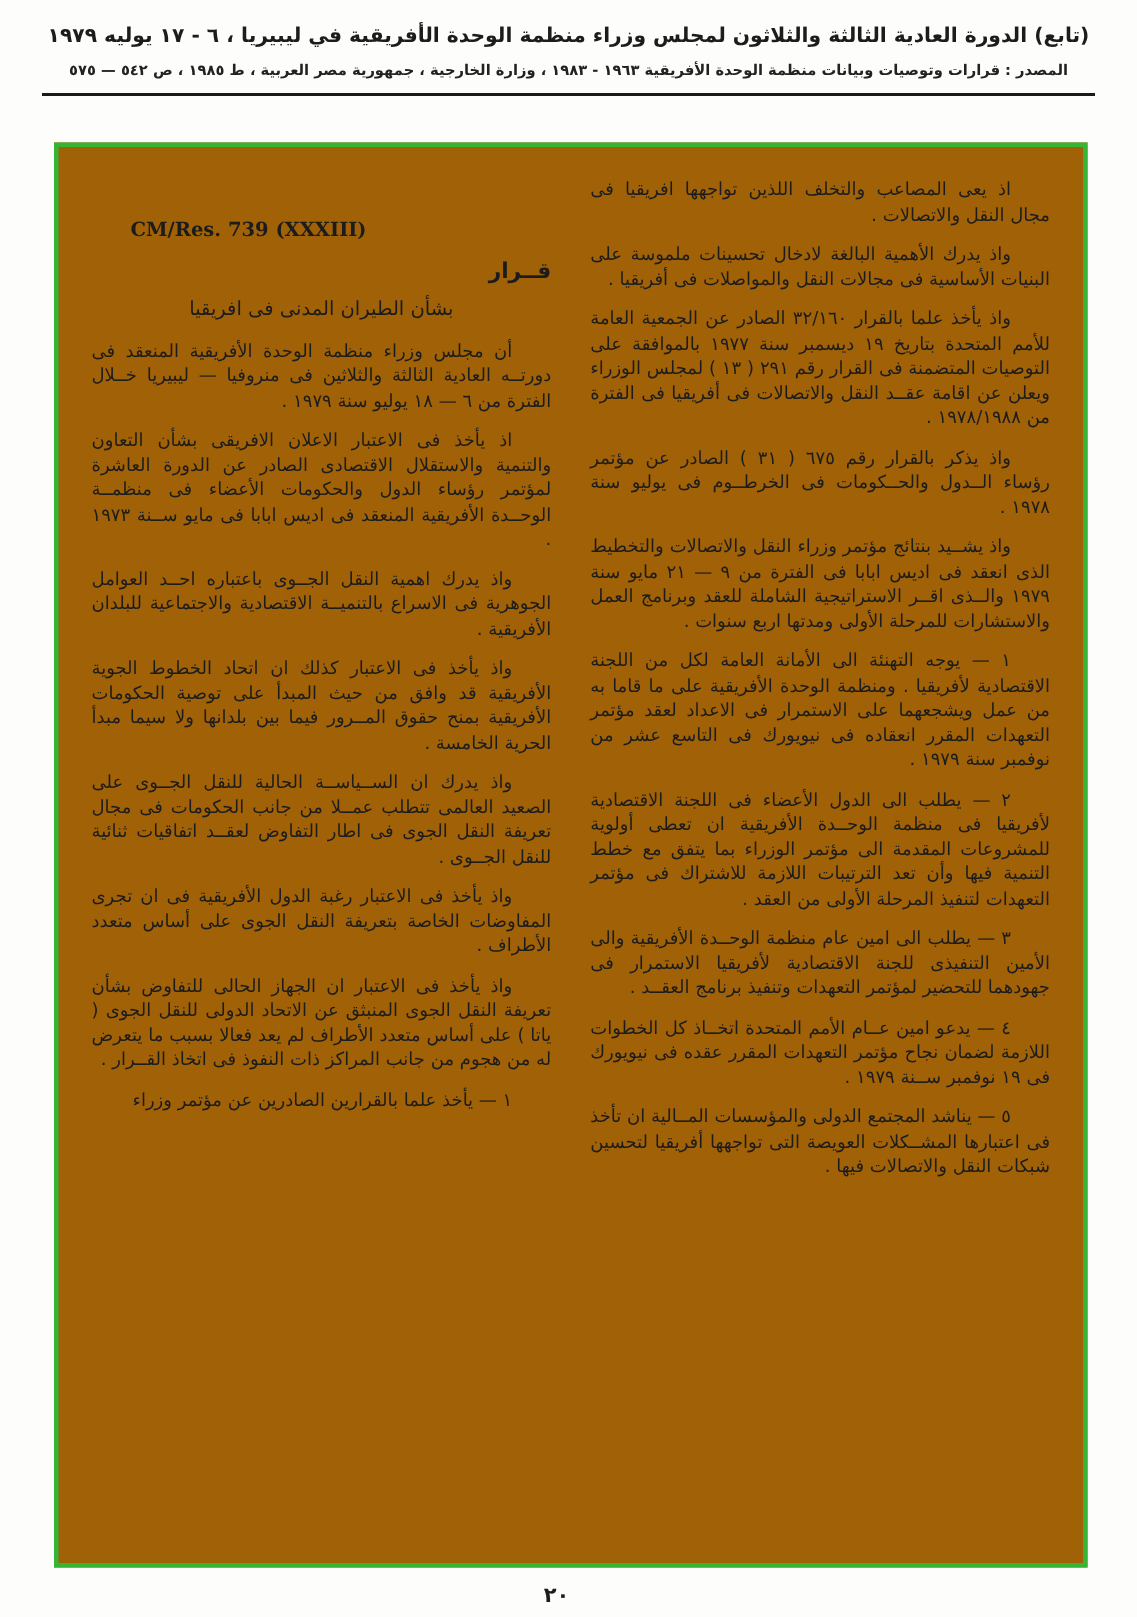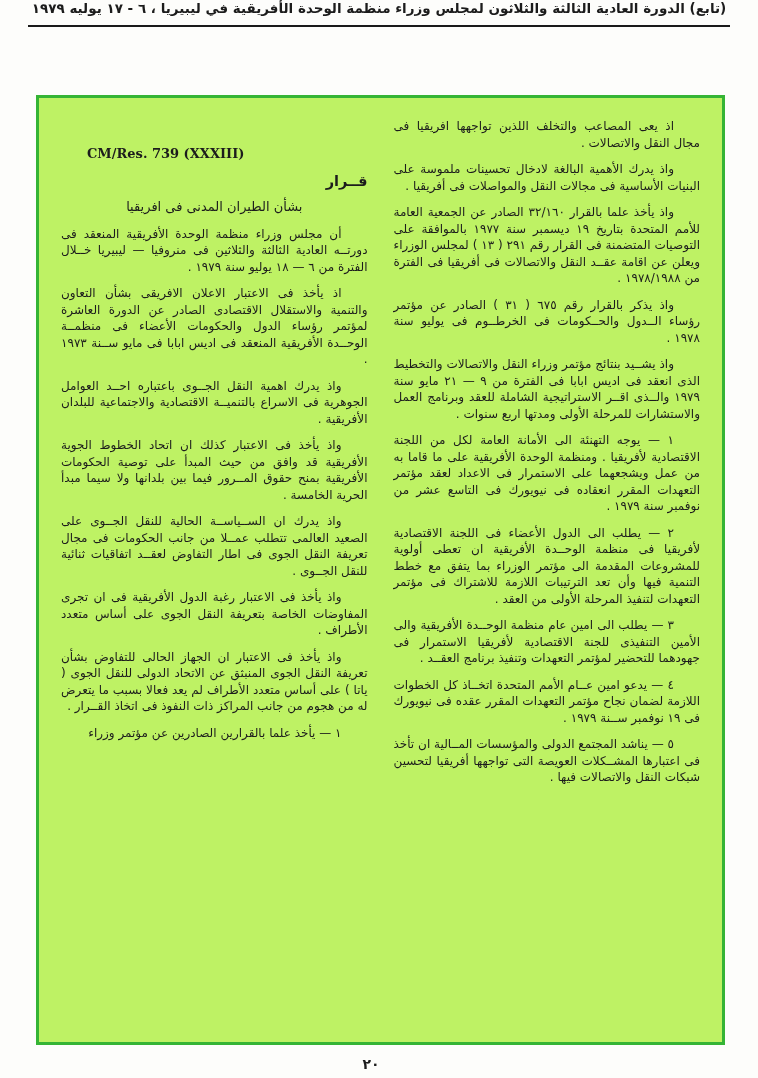--- a/index.html
+++ b/index.html
@@ -12,20 +12,21 @@
     overflow:hidden;
   }
   .page {
     position:absolute; inset:0;
     background:#fdfdfb;
   }
   
   .header {
     direction:rtl;
     text-align:center;
+    padding-top:16px;
   }
   .header-line1 {
     font-size:13.5px;
     font-weight:bold;
     letter-spacing:0.2px;
   }
   .header-line2 {
     font-size:9.8px;
     font-weight:bold;
     margin-top:10px;
@@ -34,21 +35,21 @@
   .header-rule {
     border-top:2px solid #1a1a1a;
     margin:9px 28px 0 28px;
   }
   
   .green-box {
     position:absolute;
     left:36px; right:33px;
     top:95px; bottom:33px;
     border:3px solid #35b435;
-    background:#bef264;
+    background:#a16207;
     padding:20px 22px 14px 22px;
     overflow:hidden;
   }
   .columns {
     display:flex;
     direction:rtl;
     gap:26px;
     height:100%;
   }
   .col {
@@ -97,20 +98,21 @@
     font-size:14px;
   }
 </style>
 </head>
 <body>
 
 <div class="page">
 
   <div class="header">
     <div class="header-line1">(تابع) الدورة العادية الثالثة والثلاثون لمجلس وزراء منظمة الوحدة الأفريقية في ليبيريا ، ٦ - ١٧ يوليه ١٩٧٩</div>
+    <div class="header-line2">المصدر : قرارات وتوصيات وبيانات منظمة الوحدة الأفريقية ١٩٦٣ - ١٩٨٣ ، وزارة الخارجية ، جمهورية مصر العربية ، ط ١٩٨٥ ، ص ٥٤٢ — ٥٧٥</div>
     <div class="header-rule"></div>
   </div>
 
   <div class="green-box">
     <div class="columns">
 
       <div class="col">
         <p>اذ يعى المصاعب والتخلف اللذين تواجهها افريقيا فى مجال النقل والاتصالات .</p>
         <p>واذ يدرك الأهمية البالغة لادخال تحسينات ملموسة على البنيات الأساسية فى مجالات النقل والمواصلات فى أفريقيا .</p>
         <p>واذ يأخذ علما بالقرار ٣٢/١٦٠ الصادر عن الجمعية العامة للأمم المتحدة بتاريخ ١٩ ديسمبر سنة ١٩٧٧ بالموافقة على التوصيات المتضمنة فى القرار رقم ٢٩١ ( ١٣ ) لمجلس الوزراء ويعلن عن اقامة عقــد النقل والاتصالات فى أفريقيا فى الفترة من ١٩٧٨/١٩٨٨ .</p>

